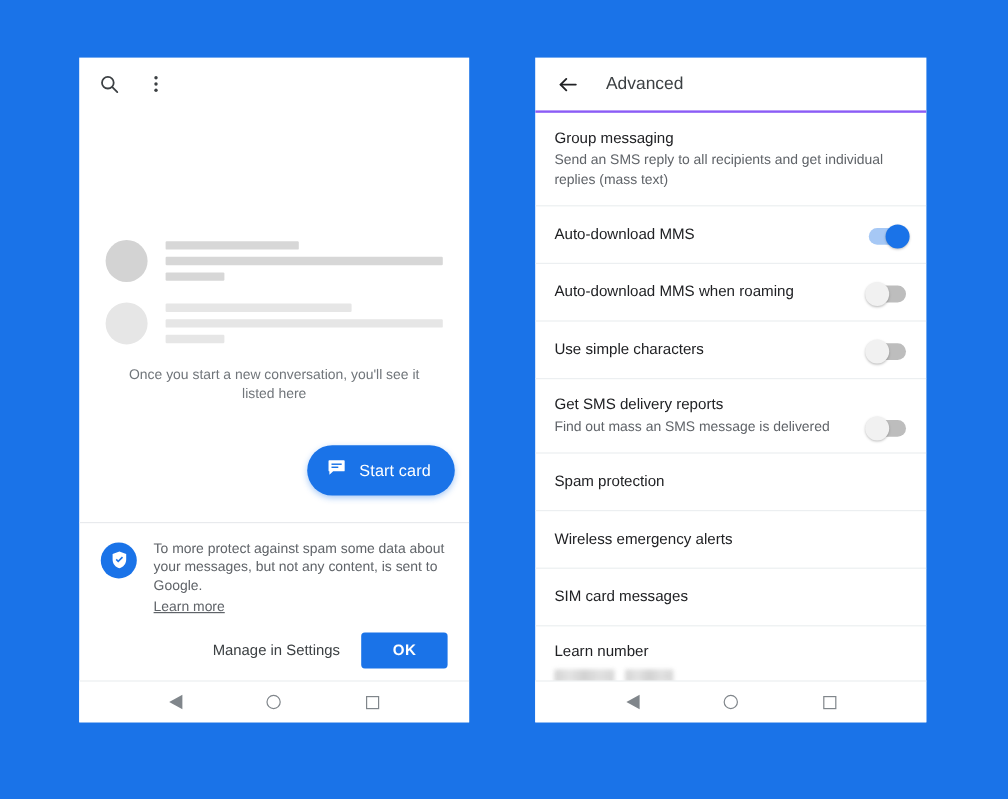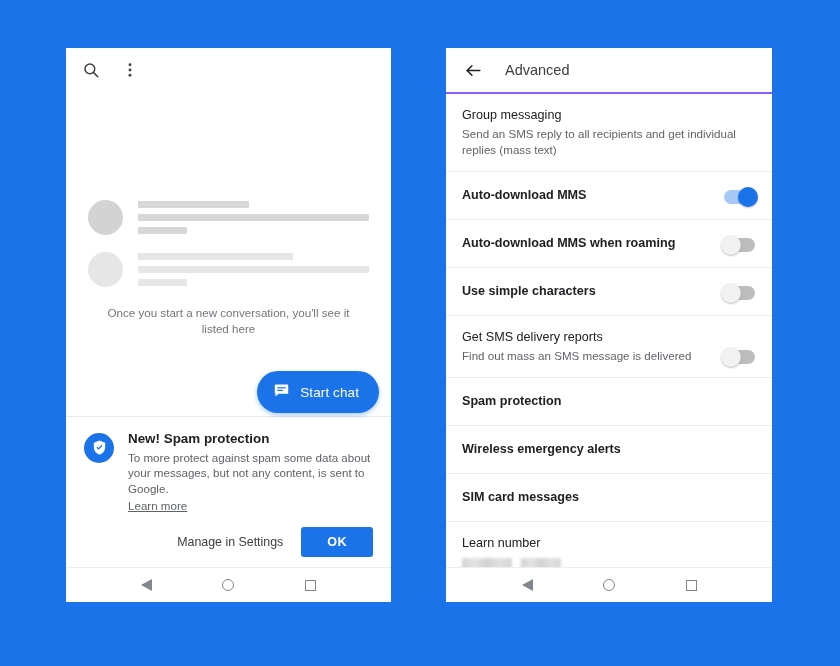--- a/index.html
+++ b/index.html
@@ -227,21 +227,21 @@
     color: #202124;
     line-height: 17px;
   }
   .srow-sub {
     font-size: 11.6px;
     color: #5f6368;
     line-height: 16px;
     margin-top: 2px;
   }
   .srow.tall { padding-top: 13px; padding-bottom: 13px; }
-  .srow.plain { padding-top: 15px; padding-bottom: 15px; font-weight: bold; }
+  .srow.plain { padding-top: 15px; padding-bottom: 15px; }
 
   
   .toggle {
     position: relative;
     width: 33px;
     height: 14px;
     flex: 0 0 33px;
   }
   .toggle .track {
     position: absolute;
@@ -364,34 +364,33 @@
     <div class="empty-text">Once you start a new conversation, you'll see it listed here</div>
 
     <div class="fab">
       <span>
         <svg width="17" height="17" viewBox="0 0 24 24" fill="#ffffff">
           <path d="M3.5 3.5h17a1 1 0 011 1v11a1 1 0 01-1 1H8l-4.5 4v-4h-0a1 1 0 01-1-1v-11a1 1 0 011-1z"></path>
           <rect x="6" y="7.4" width="12" height="1.7" fill="#1a73e8"></rect>
           <rect x="6" y="11" width="8" height="1.7" fill="#1a73e8"></rect>
         </svg>
       </span>
-      <span class="fab-label">Start chat</span>
+      <span class="fab-label">Start card</span>
     </div>
   </div>
 
   <div class="banner">
     <div class="banner-top">
       <div class="shield-badge">
         <svg width="17" height="17" viewBox="0 0 24 24" fill="#ffffff">
           <path d="M12 2.2l8 3.1v6.2c0 4.9-3.4 9.3-8 10.3-4.6-1-8-5.4-8-10.3V5.3l8-3.1z"></path>
           <path d="M10.6 15.2l-3-3 1.3-1.3 1.7 1.7 4.4-4.4 1.3 1.3z" fill="#1a73e8"></path>
         </svg>
       </div>
       <div>
-        <div class="banner-title">New! Spam protection</div>
         <div class="banner-body">To more protect against spam some data about your messages, but not any content, is sent to Google.</div>
         <a class="banner-link">Learn more</a>
       </div>
     </div>
     <div class="banner-actions">
       <div class="btn-text">Manage in Settings</div>
       <div class="btn-filled">OK</div>
     </div>
   </div>
 

